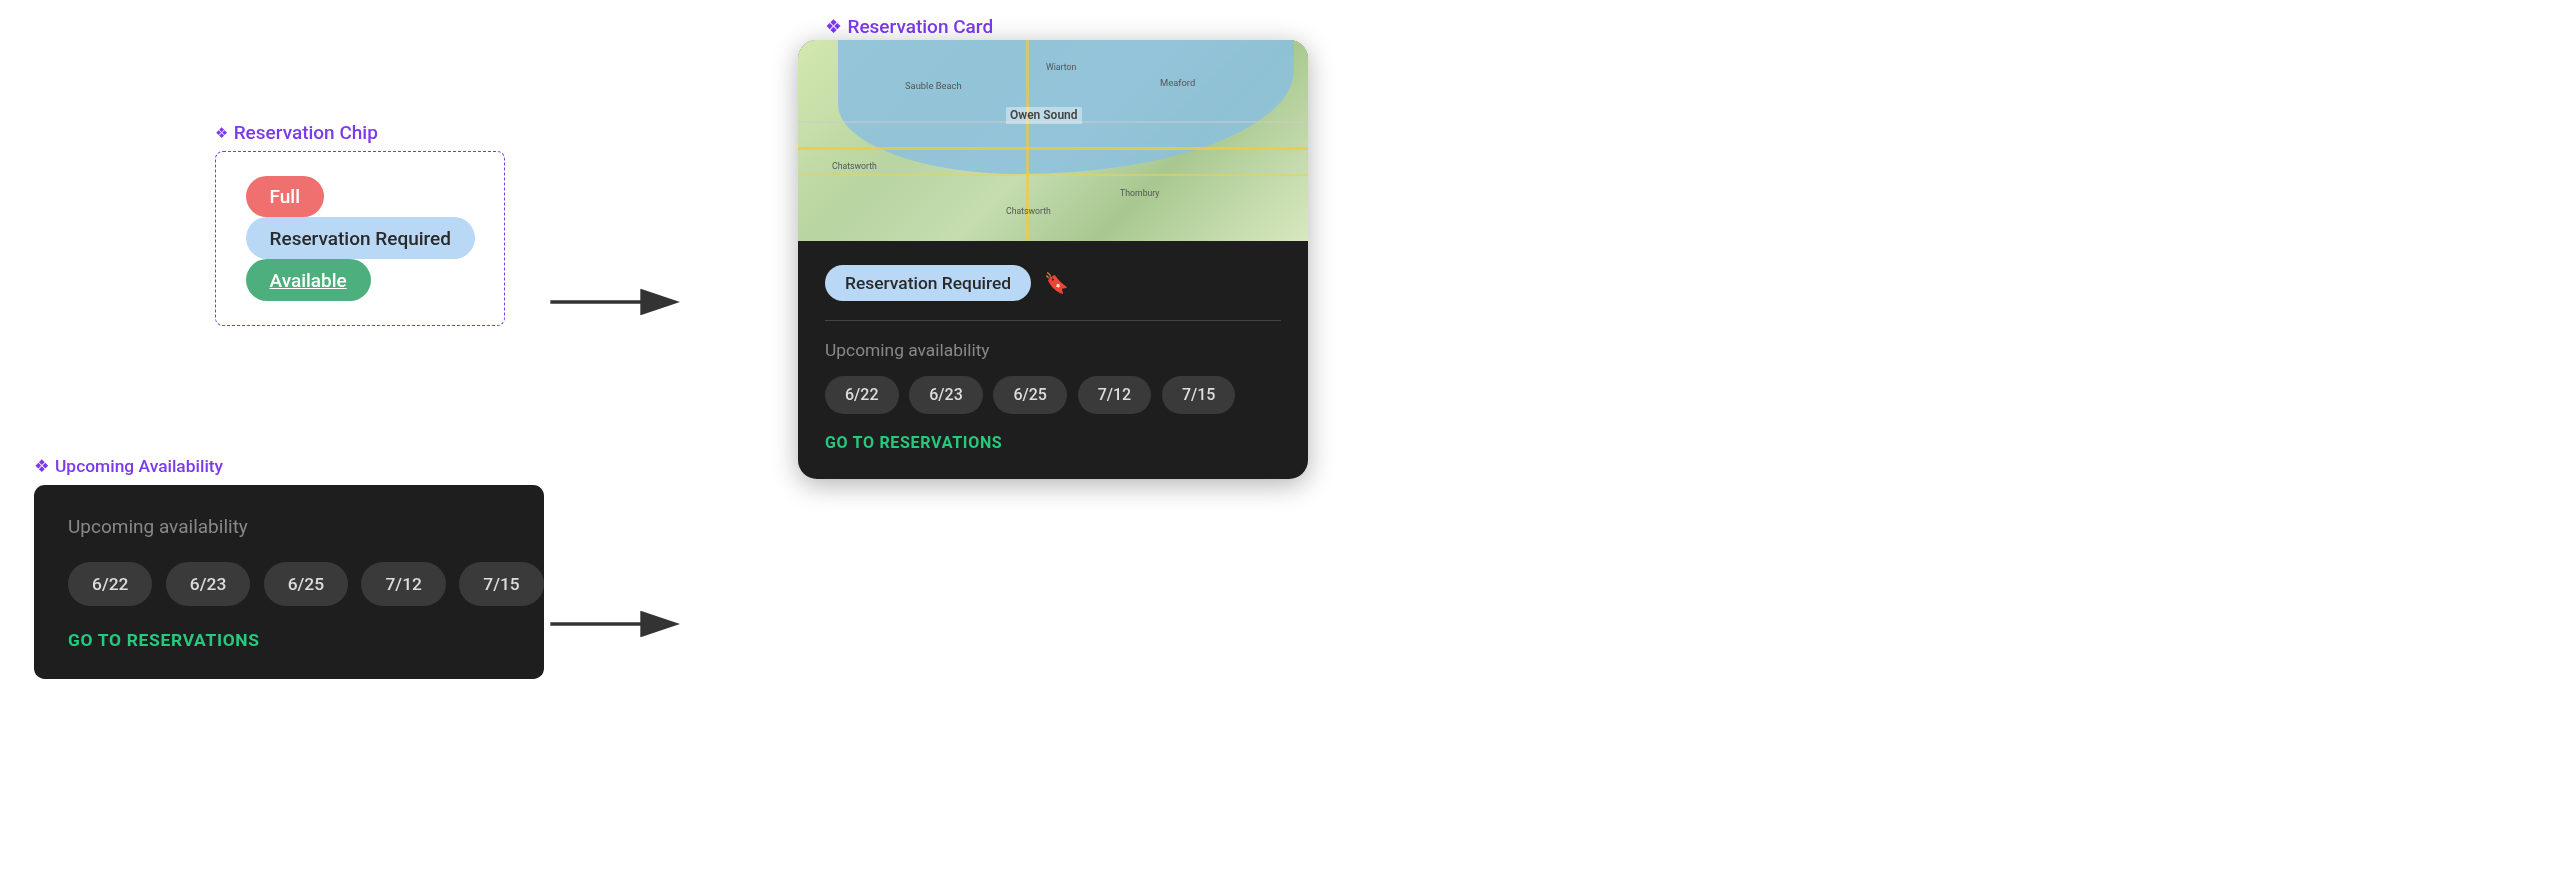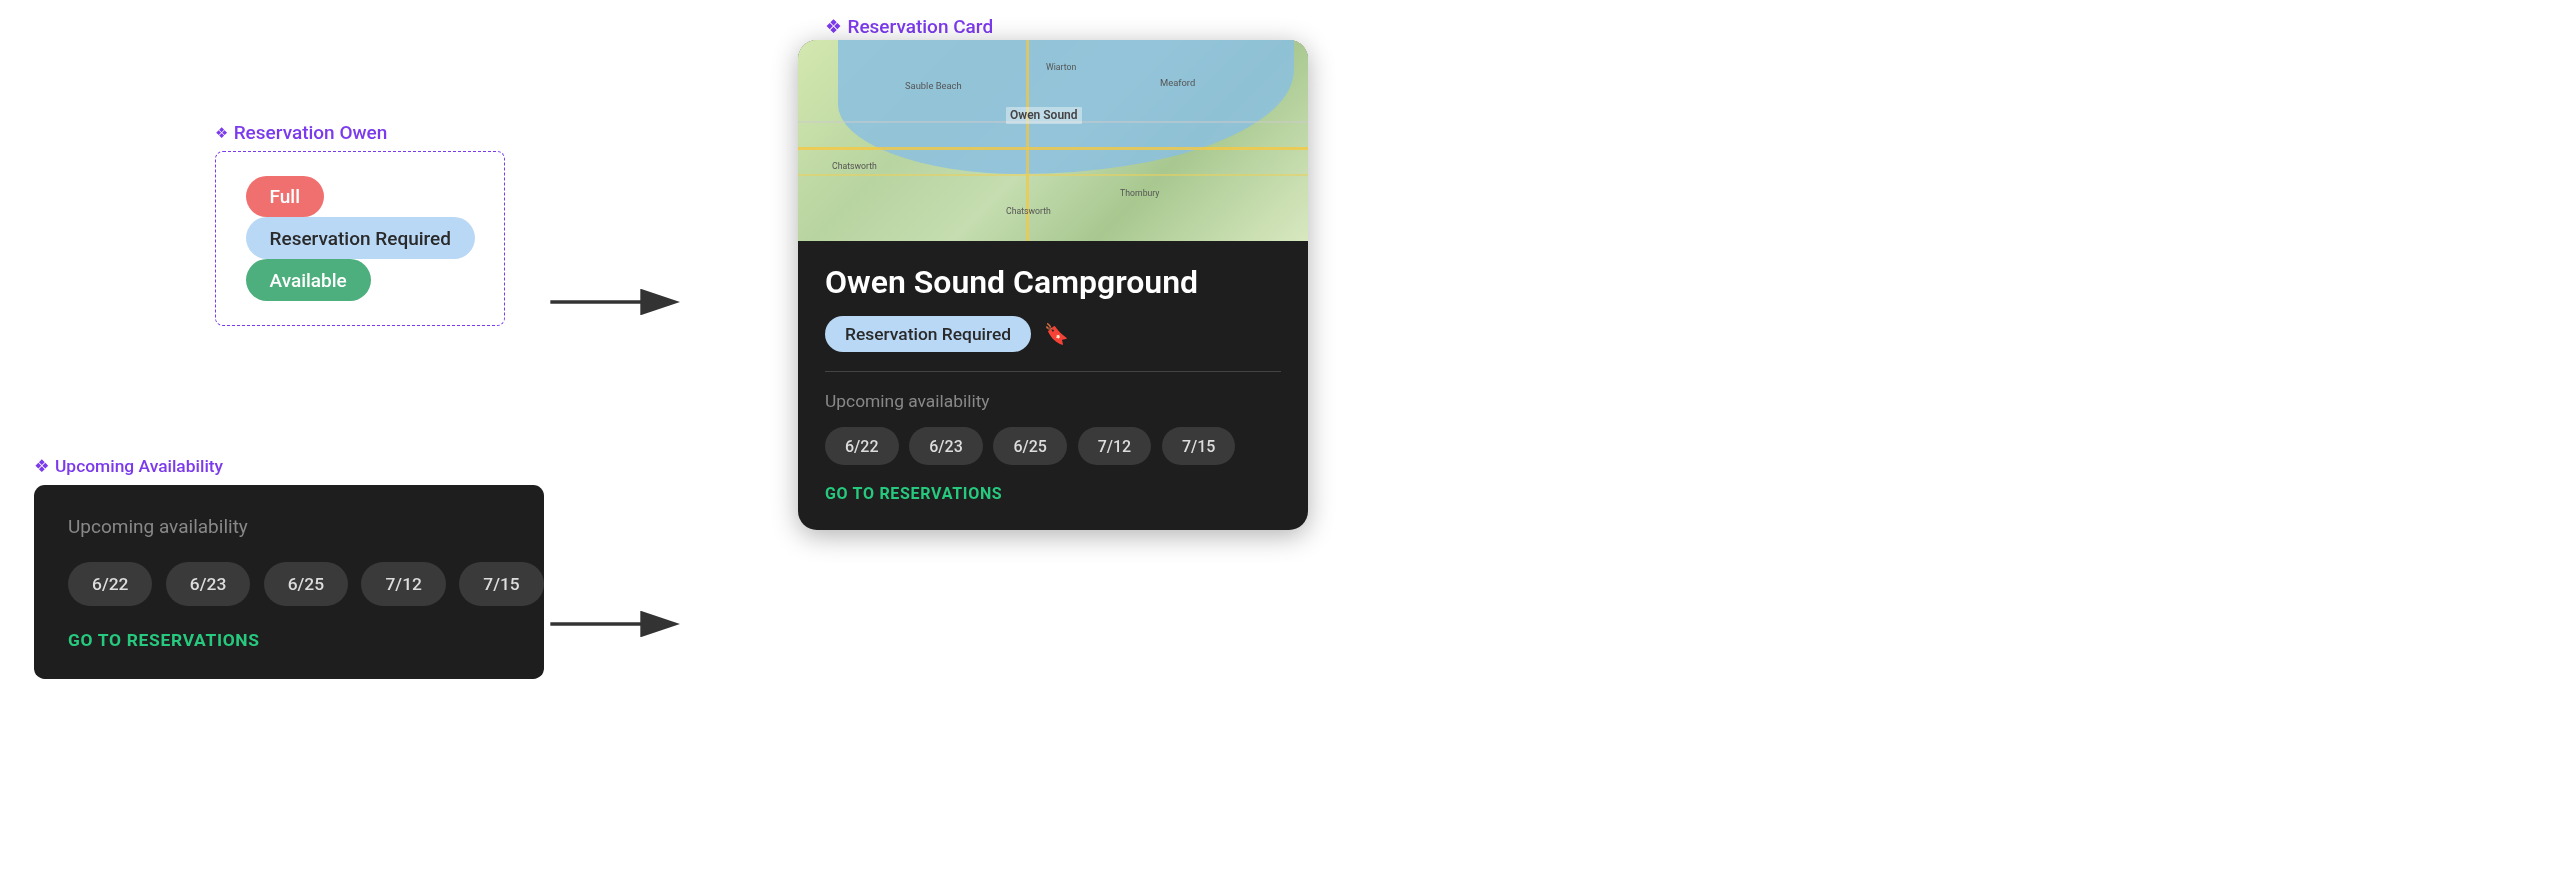--- a/index.html
+++ b/index.html
@@ -52,20 +52,21 @@
       background: #f07070;
       color: #fff;
     }
     .chip-reservation {
       background: #b8d8f5;
       color: #2a2a2a;
     }
     .chip-available {
       background: #4caf7d;
       color: #fff;
+      text-decoration: underline;
     }
 
     
     .availability-section {
       position: absolute;
       left: 34px;
       top: 456px;
     }
     .upcoming-label {
       font-size: 17.4px;
@@ -213,21 +214,21 @@
       text-transform: uppercase;
       cursor: pointer;
     }
   </style>
 </head>
 <body>
 
 <div class="chip-section">
   <div class="section-label">
     <span class="diamond-icon">❖</span>
-    <span>Reservation Owen</span>
+    <span>Reservation Chip</span>
   </div>
   <div class="chip-box">
     <span class="chip chip-full">Full</span>
     <span class="chip chip-reservation">Reservation Required</span>
     <span class="chip chip-available">Available</span>
   </div>
 </div>
 
 <div class="availability-section">
   <div class="upcoming-label">
@@ -290,21 +291,20 @@
       <div style="position:absolute;top:40px;left:107px;font-size:9.4px;color:#555;">Sauble Beach</div>
       <div style="position:absolute;top:37px;left:362px;font-size:9.4px;color:#555;">Meaford</div>
       <div style="position:absolute;top:121px;left:34px;font-size:8.7px;color:#555;">Chatsworth</div>
       <div style="position:absolute;top:148px;left:322px;font-size:8.7px;color:#555;">Thornbury</div>
       <div style="position:absolute;top:166px;left:208px;font-size:8.7px;color:#555;">Chatsworth</div>
       <div style="position:absolute;top:21.5px;left:248px;font-size:8.7px;color:#555;">Wiarton</div>
     </div>
   </div>
 
   <div class="card-content">
-    <div class="card-title">Owen Sound Campground</div>
 
     <div class="card-chips-row">
       <span class="card-chip-res">Reservation Required</span>
       <span class="bookmark-icon">🔖</span>
     </div>
 
 
     <hr class="card-divider">
 
     <div class="card-avail-title">Upcoming availability</div>

